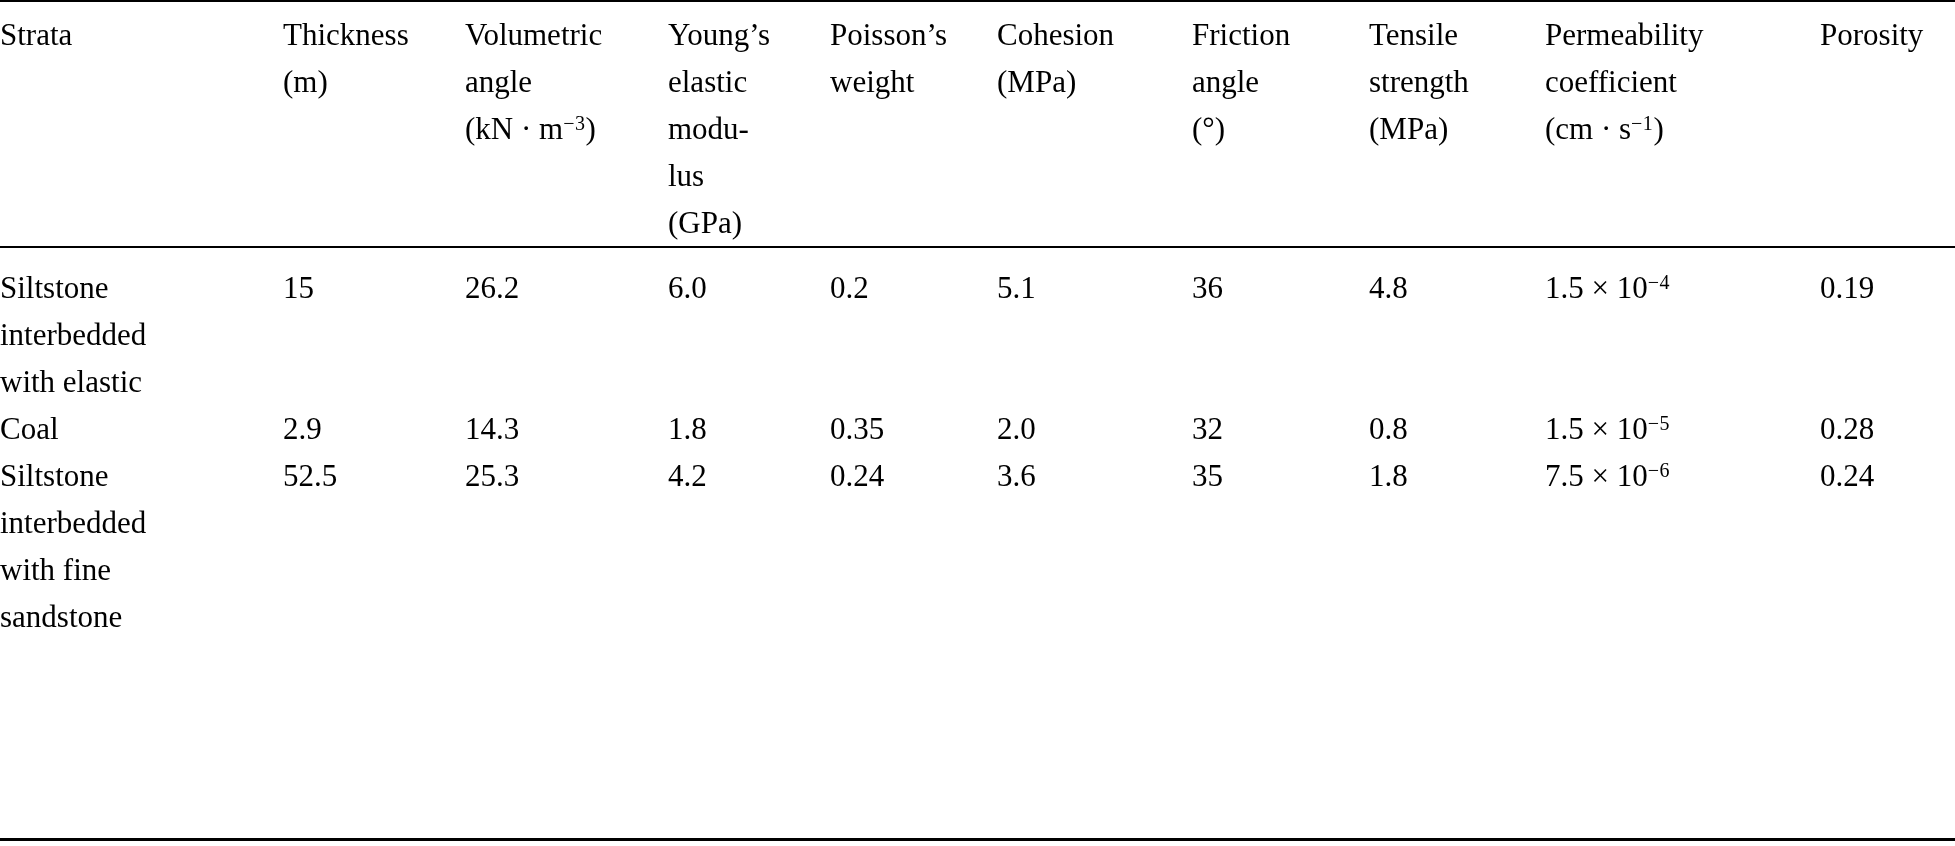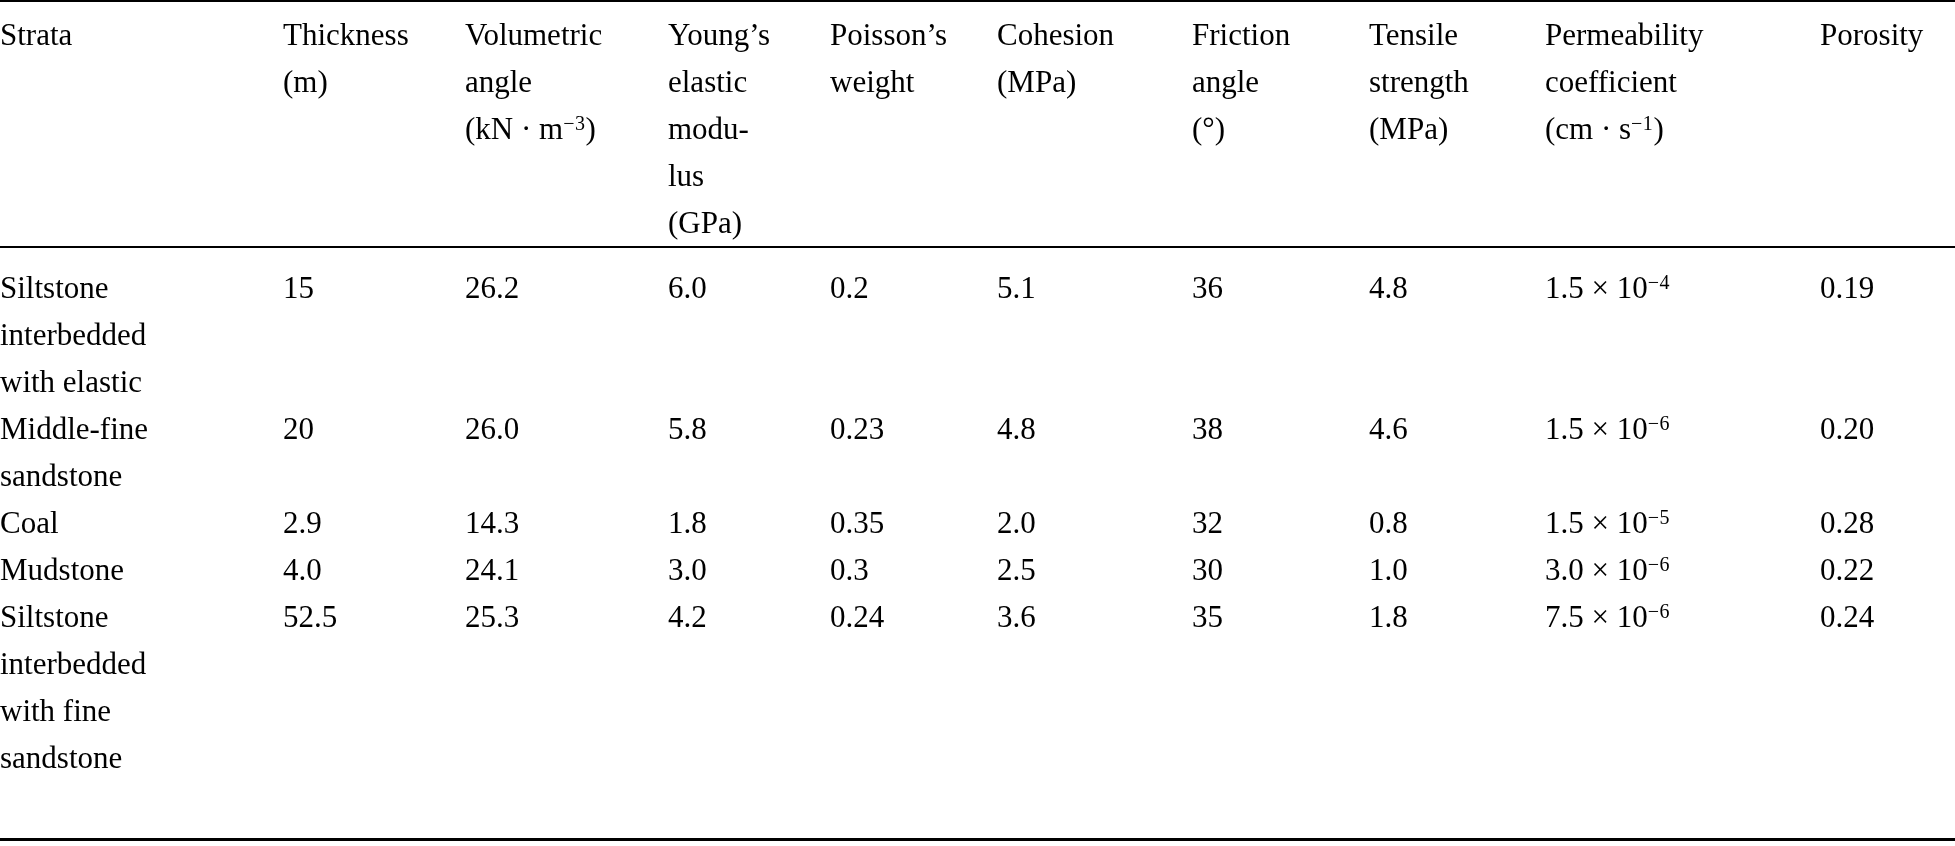--- a/index.html
+++ b/index.html
@@ -134,60 +134,31 @@
           <td>6.0</td>
           <td>0.2</td>
           <td>5.1</td>
           <td>36</td>
           <td>4.8</td>
           <td>1.5 × 10<sup class="exp">−4</sup></td>
           <td>0.19</td>
         </tr>
         <tr>
           <td>
-            <div>Middle-fine</div>
-            <div>sandstone</div>
-          </td>
-          <td>20</td>
-          <td>26.0</td>
-          <td>5.8</td>
-          <td>0.23</td>
-          <td>4.8</td>
-          <td>38</td>
-          <td>4.6</td>
-          <td>1.5 × 10<sup class="exp">−6</sup></td>
-          <td>0.20</td>
-        </tr>
-        <tr>
-          <td>
             <div>Coal</div>
           </td>
           <td>2.9</td>
           <td>14.3</td>
           <td>1.8</td>
           <td>0.35</td>
           <td>2.0</td>
           <td>32</td>
           <td>0.8</td>
           <td>1.5 × 10<sup class="exp">−5</sup></td>
           <td>0.28</td>
-        </tr>
-        <tr>
-          <td>
-            <div>Mudstone</div>
-          </td>
-          <td>4.0</td>
-          <td>24.1</td>
-          <td>3.0</td>
-          <td>0.3</td>
-          <td>2.5</td>
-          <td>30</td>
-          <td>1.0</td>
-          <td>3.0 × 10<sup class="exp">−6</sup></td>
-          <td>0.22</td>
         </tr>
         <tr>
           <td>
             <div>Siltstone</div>
             <div>interbedded</div>
             <div>with fine</div>
             <div>sandstone</div>
           </td>
           <td>52.5</td>
           <td>25.3</td>

